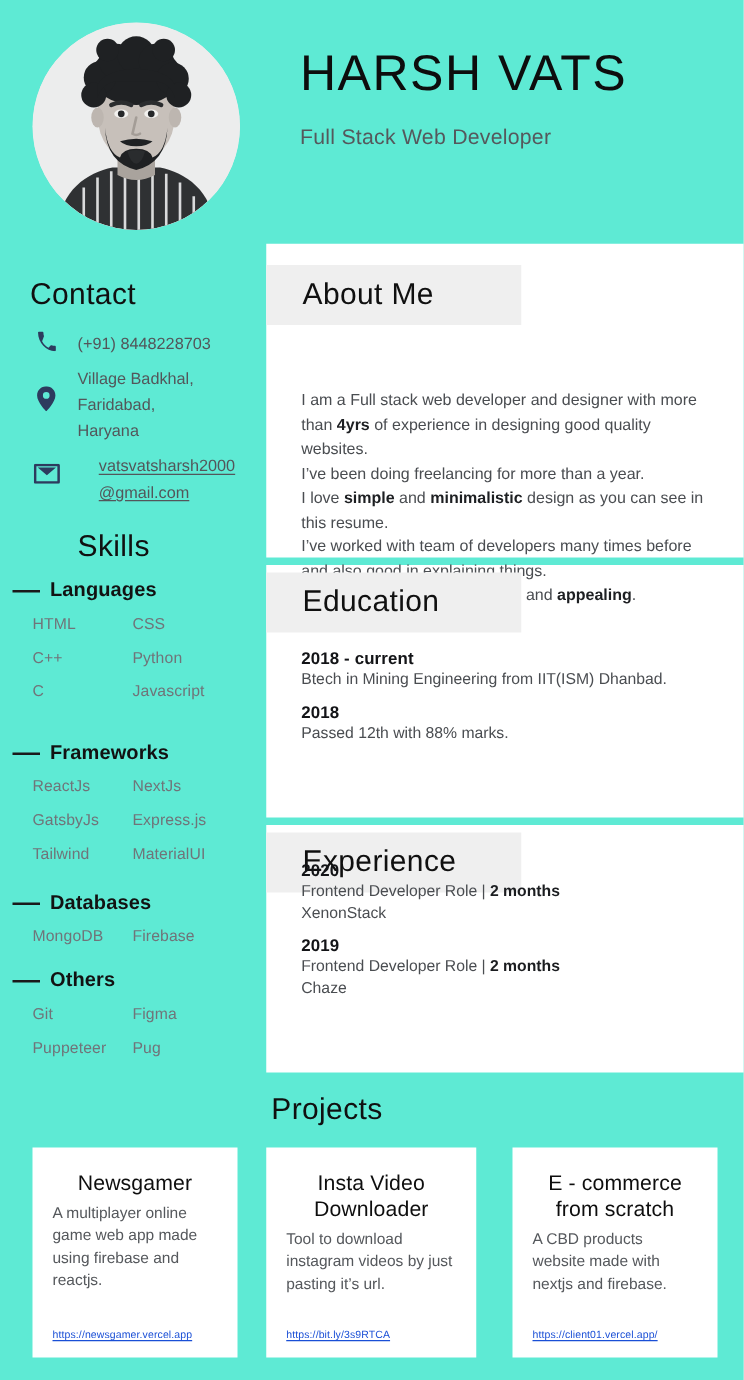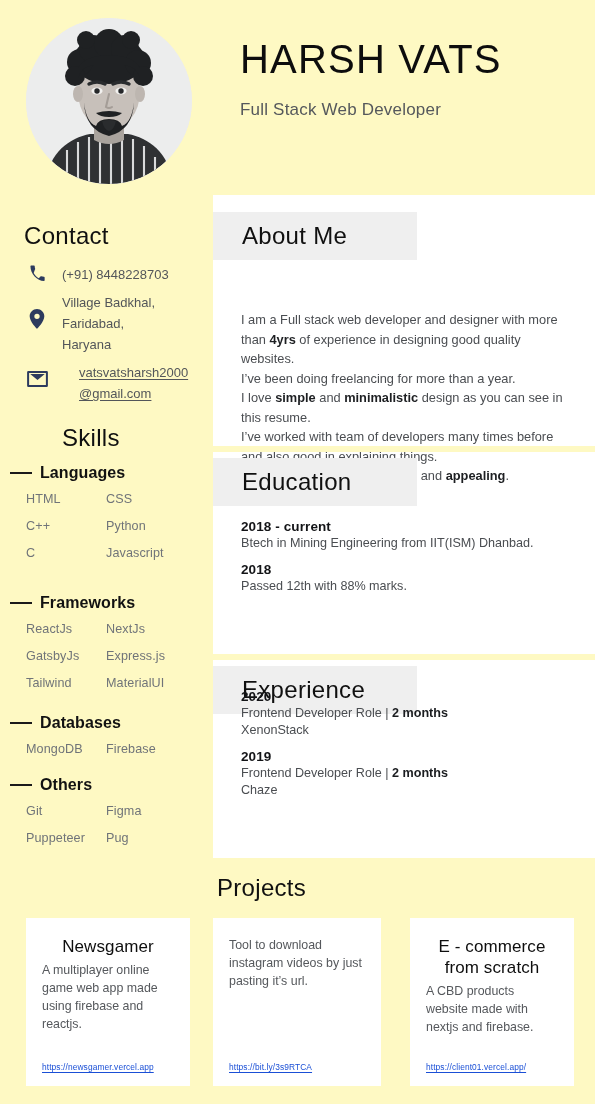--- a/index.html
+++ b/index.html
@@ -9,21 +9,21 @@
     height: 1104px;
     background: #f0f0f0;
     font-family: "Liberation Sans", sans-serif;
     overflow: hidden;
   }
 
   #page {
     position: relative;
     width: 595px;
     height: 1104px;
-    background: #fef9c3;
+    background: #5eead4;
   }
 
   
   #header {
     position: absolute;
     left: 0; top: 0;
     width: 595px; height: 196px;
   }
 
   #photo-wrap {
@@ -450,20 +450,21 @@
   <div class="sec-band" id="band-proj">
     <span class="sec-title">Projects</span>
   </div>
 
   <div class="proj-card" id="proj-0">
       <div class="proj-title">Newsgamer</div>
       <div class="proj-desc">A multiplayer online game web app made using firebase and reactjs.</div>
       <a class="proj-link" href="#">https://newsgamer.vercel.app</a>
     </div>
   <div class="proj-card" id="proj-1">
+      <div class="proj-title">Insta Video Downloader</div>
       <div class="proj-desc">Tool to download instagram videos by just pasting it’s url.</div>
       <a class="proj-link" href="#">https://bit.ly/3s9RTCA</a>
     </div>
   <div class="proj-card" id="proj-2">
       <div class="proj-title">E - commerce from scratch</div>
       <div class="proj-desc">A CBD products website made with nextjs and firebase.</div>
       <a class="proj-link" href="#">https://client01.vercel.app/</a>
     </div>
 
 </div>

